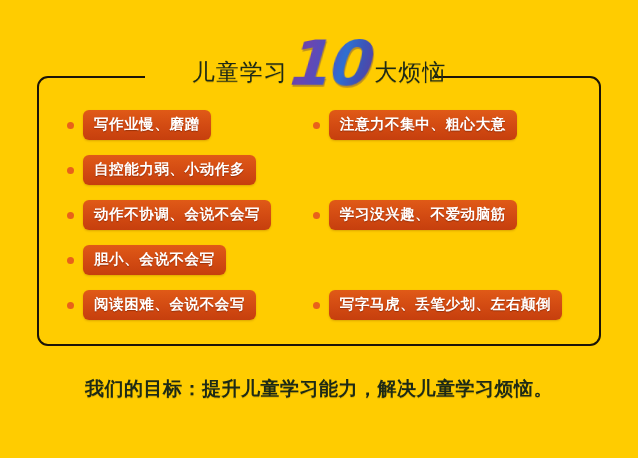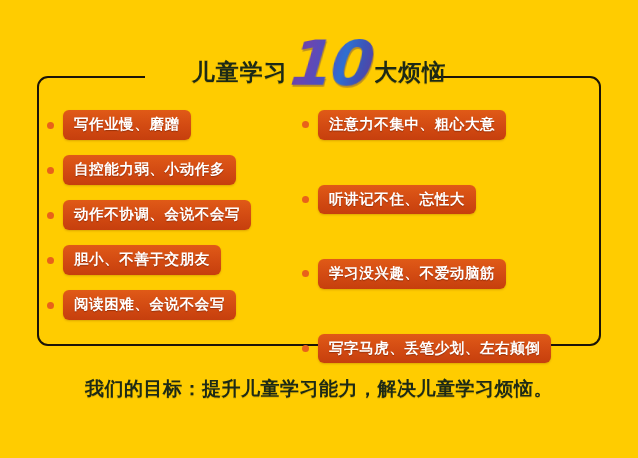--- a/index.html
+++ b/index.html
@@ -54,21 +54,21 @@
     width: 638px;
     height: 66px;
     display: flex;
     align-items: flex-end;
     justify-content: center;
     pointer-events: none;
   }
   #heading-pre,
   #heading-post {
     font-size: 23px;
-    font-weight: bold;
+    font-weight: normal;
     color: #1d2a16;
     letter-spacing: 1px;
     line-height: 1;
     padding-bottom: 6px;
     text-shadow: 0 1px 0 rgba(120,90,0,.25);
   }
   #heading-num {
     font-size: 62px;
     font-weight: bold;
     font-style: italic;
@@ -93,21 +93,21 @@
     width: 564px;
     height: 210px;
     display: flex;
   }
   .column {
     display: flex;
     flex-direction: column;
     justify-content: space-between;
     height: 100%;
   }
-  #col-left  { width: 255px; padding-left: 10px; }
+  #col-left  { width: 255px; padding-left: 10px; margin-left: 20px; }
   #col-right { width: 299px; gap: 45px; }
 
   .row {
     display: flex;
     align-items: center;
     height: 30px;
   }
   .bullet {
     width: 7px;
     height: 7px;
@@ -169,39 +169,35 @@
       <div class="row">
         <span class="bullet"></span>
         <span class="pill">自控能力弱、小动作多</span>
       </div>
       <div class="row">
         <span class="bullet"></span>
         <span class="pill">动作不协调、会说不会写</span>
       </div>
       <div class="row">
         <span class="bullet"></span>
-        <span class="pill">胆小、不善于交朋友</span>
+        <span class="pill">胆小、会说不会写</span>
       </div>
       <div class="row">
         <span class="bullet"></span>
         <span class="pill">阅读困难、会说不会写</span>
       </div>
     </div>
 
     <div class="column" id="col-right">
       <div class="row">
         <span class="bullet"></span>
         <span class="pill">注意力不集中、粗心大意</span>
       </div>
       <div class="row">
         <span class="bullet"></span>
-        <span class="pill">听讲记不住、忘性大</span>
-      </div>
-      <div class="row">
-        <span class="bullet"></span>
         <span class="pill">学习没兴趣、不爱动脑筋</span>
       </div>
       <div class="row">
         <span class="bullet"></span>
         <span class="pill">写字马虎、丢笔少划、左右颠倒</span>
       </div>
     </div>
 
   </div>
 

